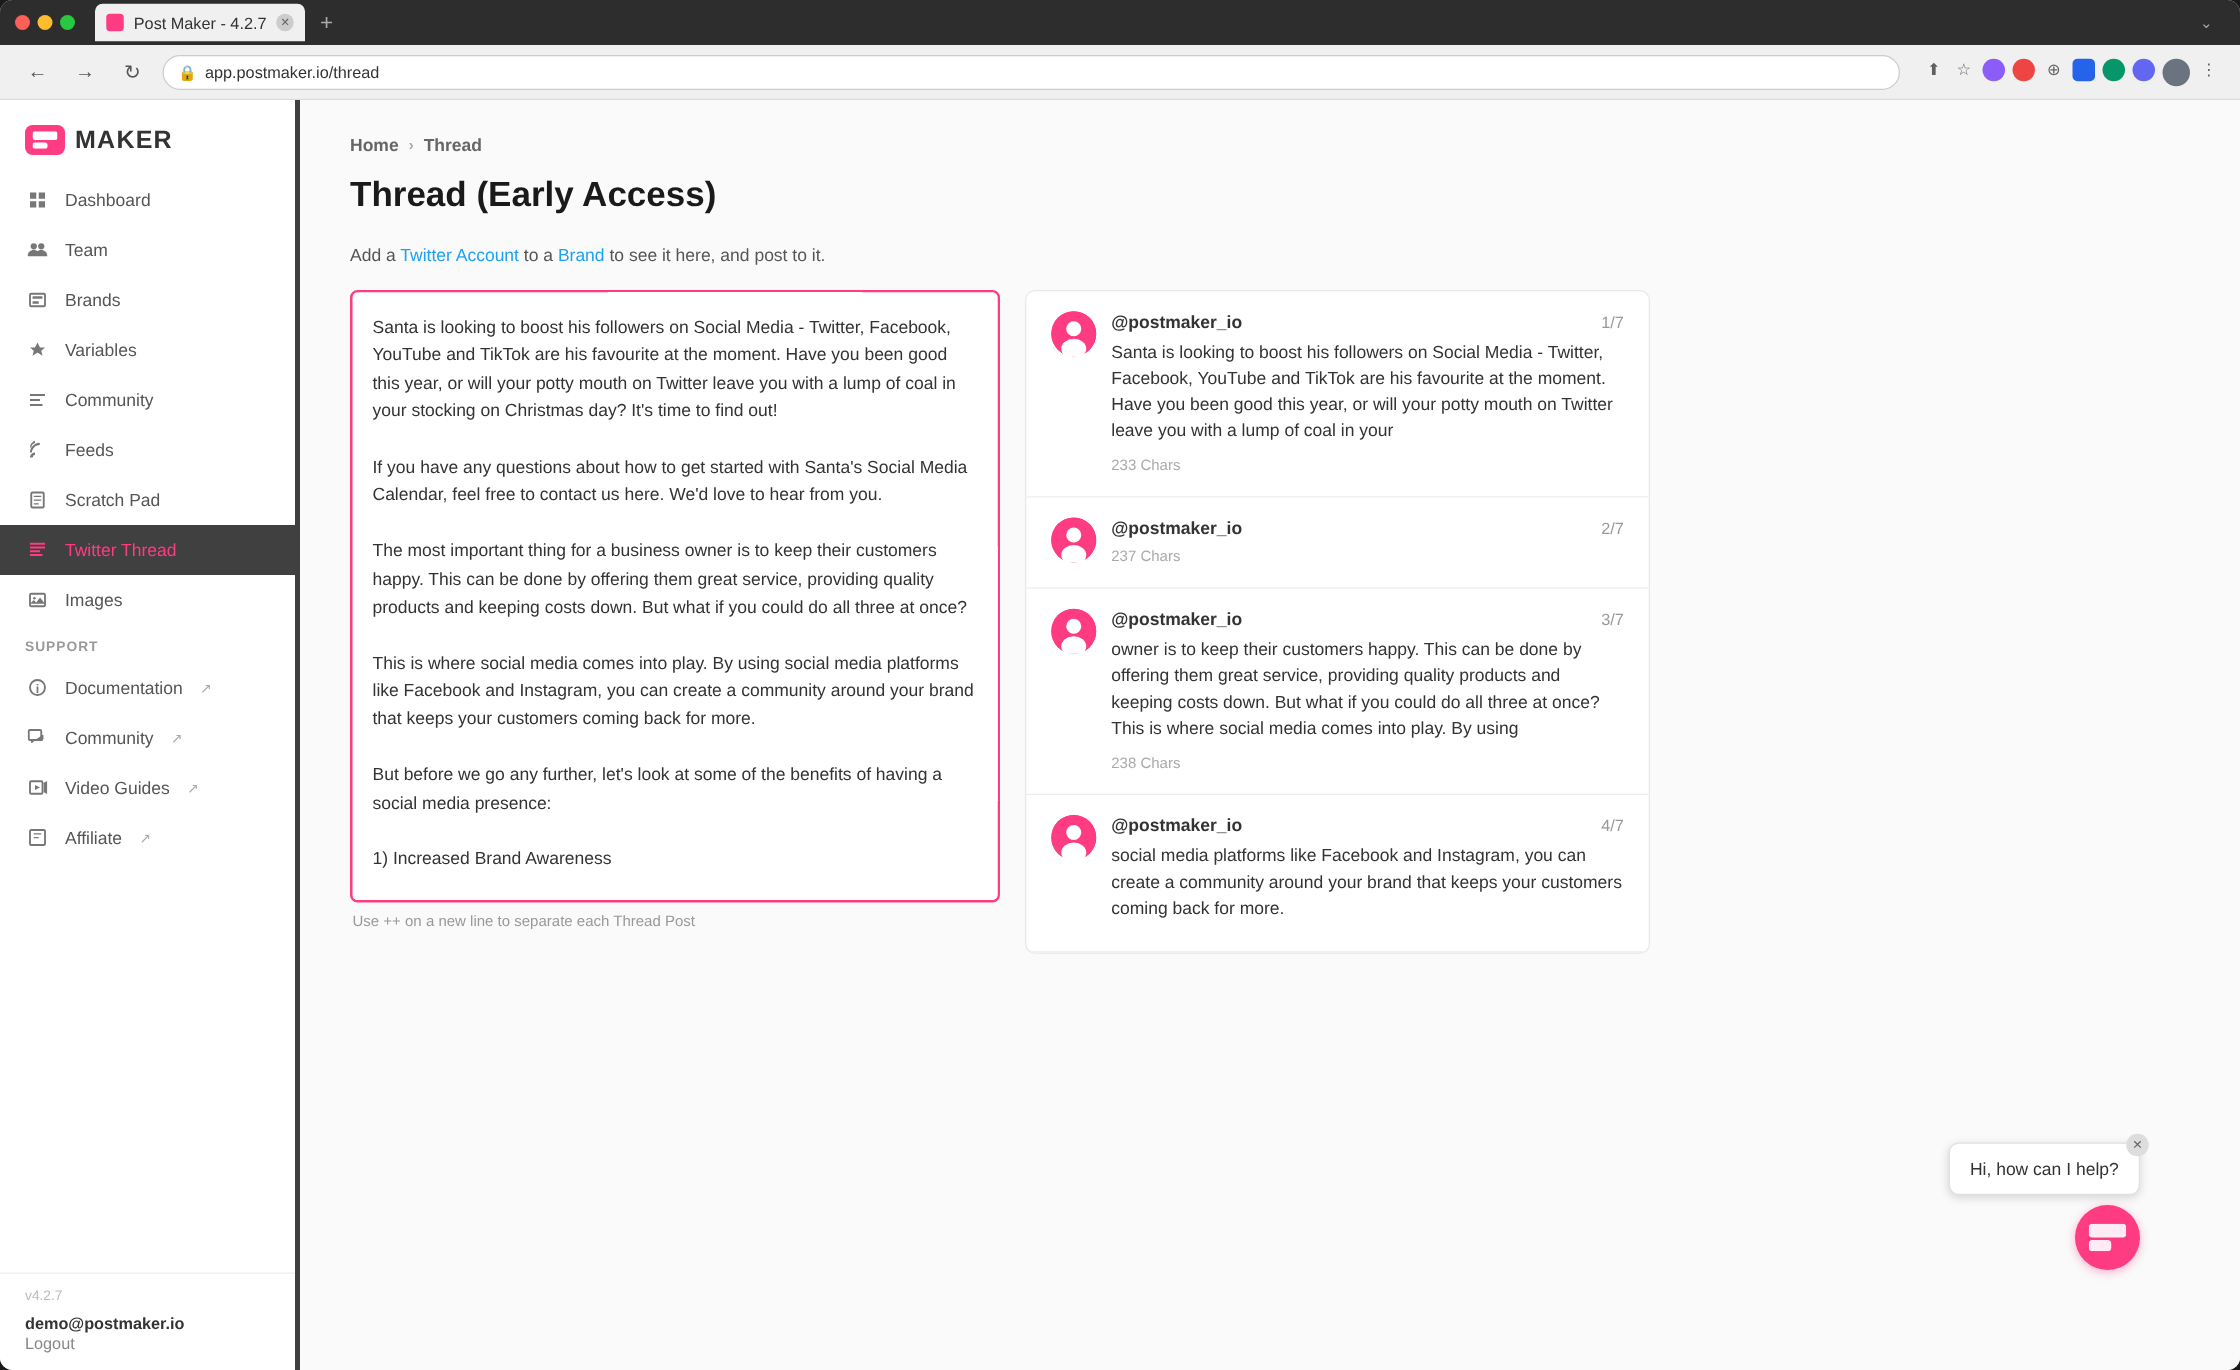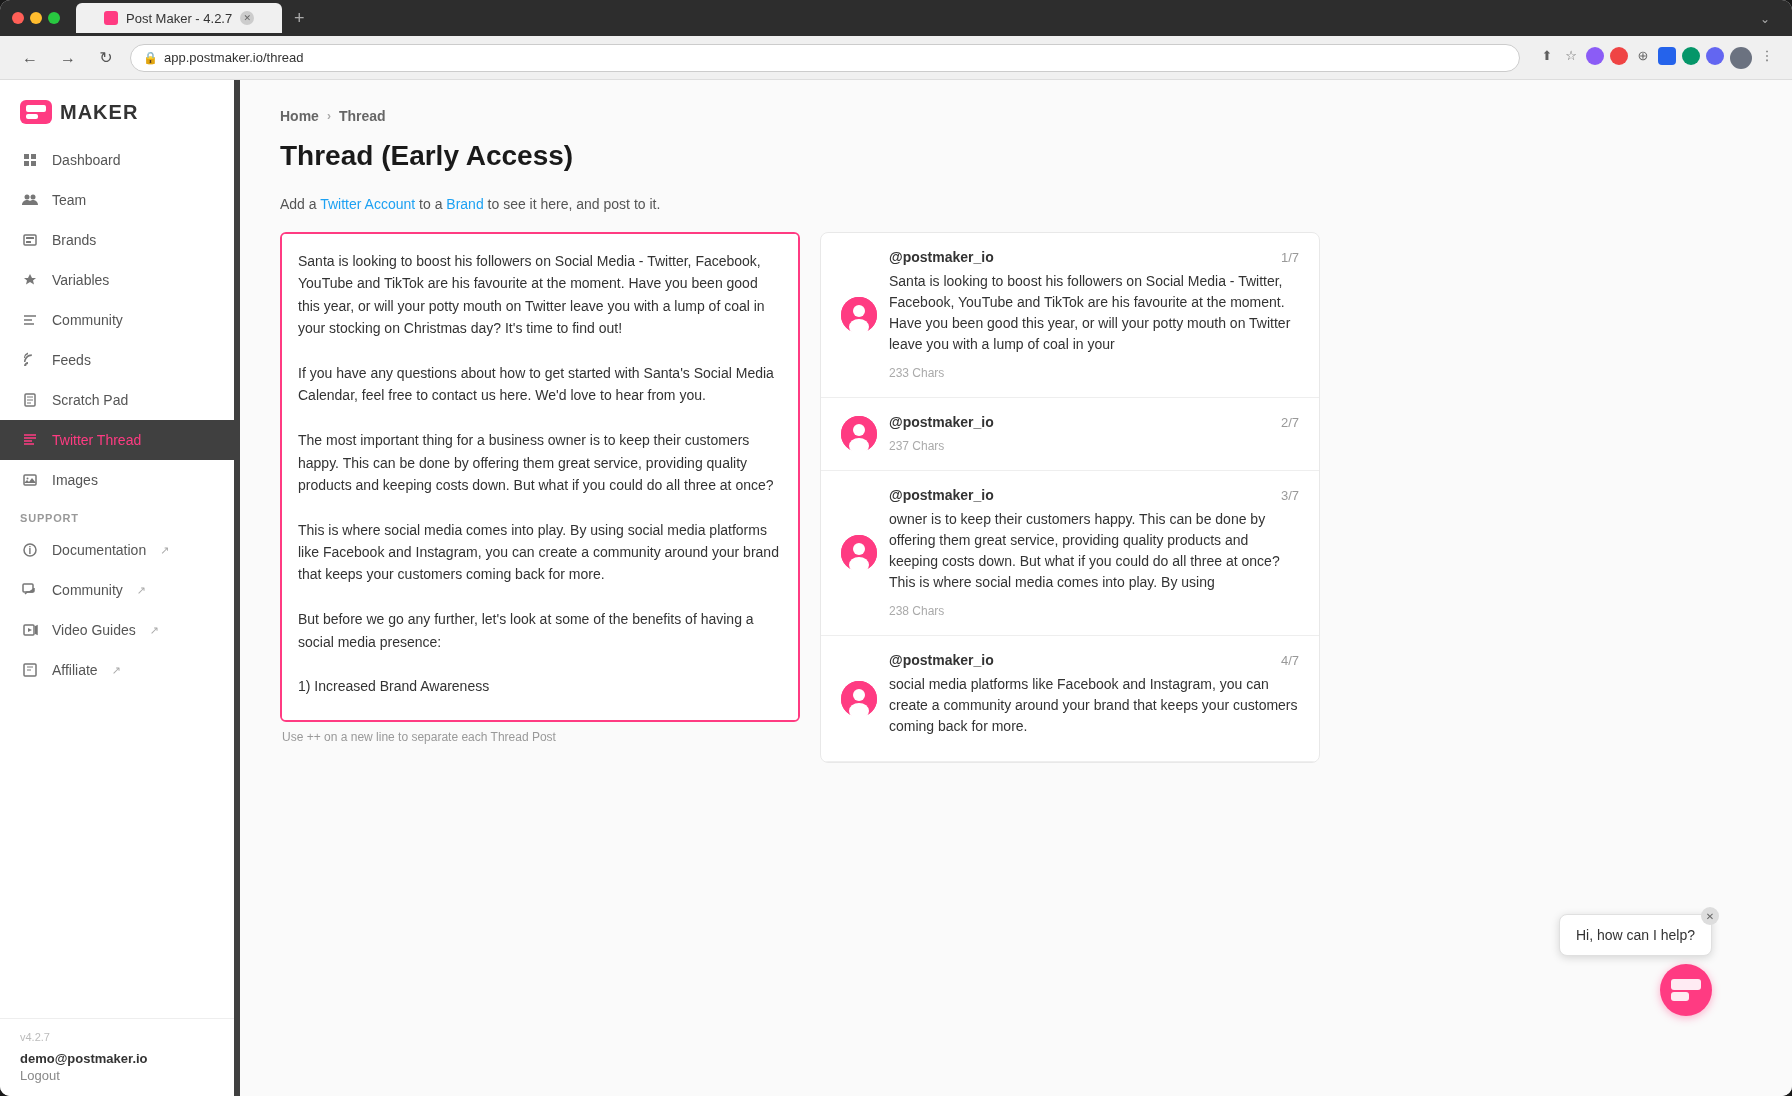--- a/index.html
+++ b/index.html
@@ -38,21 +38,21 @@
       display: flex;
       align-items: center;
       gap: 4px;
       margin-left: 8px;
       flex: 1;
     }
 
     .tab-active {
       background: #f0f0f0;
       border-radius: 6px 6px 0 0;
-      padding: 6px 28px;
+      padding: 6px 9px;
       font-size: 13px;
       color: #333;
       display: flex;
       align-items: center;
       gap: 8px;
       height: 30px;
     }
 
     .tab-favicon {
       width: 14px; height: 14px;
@@ -127,21 +127,21 @@
     .browser-body {
       display: flex;
       flex: 1;
       overflow: hidden;
     }
 
     
     .sidebar {
       width: 240px;
       background: #fff;
-      border-right: 6px solid #404040;
+      border-right: 4px solid #404040;
       display: flex;
       flex-direction: column;
       flex-shrink: 0;
       overflow-y: auto;
     }
 
     .sidebar-logo {
       padding: 20px 20px 16px;
       display: flex;
       align-items: center;
@@ -315,21 +315,21 @@
       border-radius: 8px;
       border: 1px solid #e8e8e8;
       overflow: hidden;
     }
 
     .thread-item {
       padding: 16px 20px;
       border-bottom: 1px solid #eee;
       display: flex;
       gap: 12px;
-      align-items: center;
+      align-items: flex-start;
     }
 
     .thread-avatar {
       width: 36px;
       height: 36px;
       border-radius: 50%;
       background: #ff3b82;
       flex-shrink: 0;
       display: flex;
       align-items: center;

